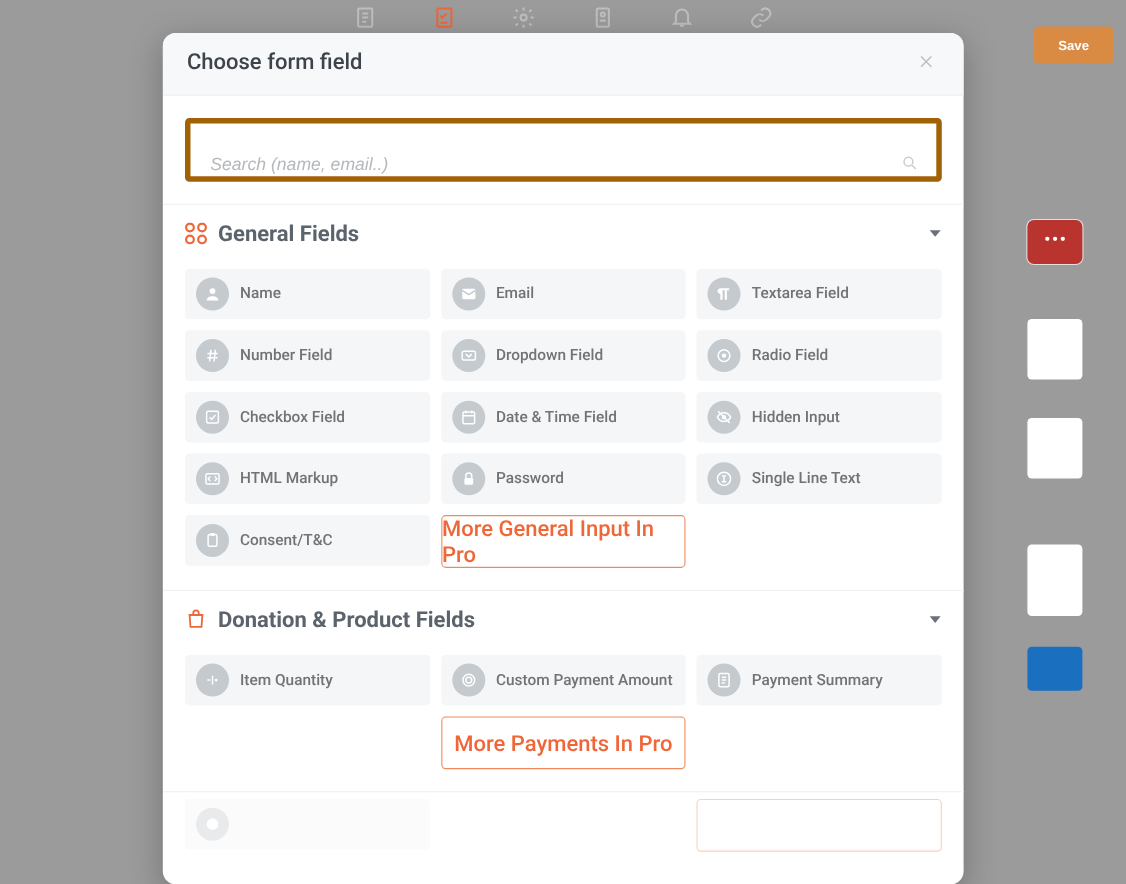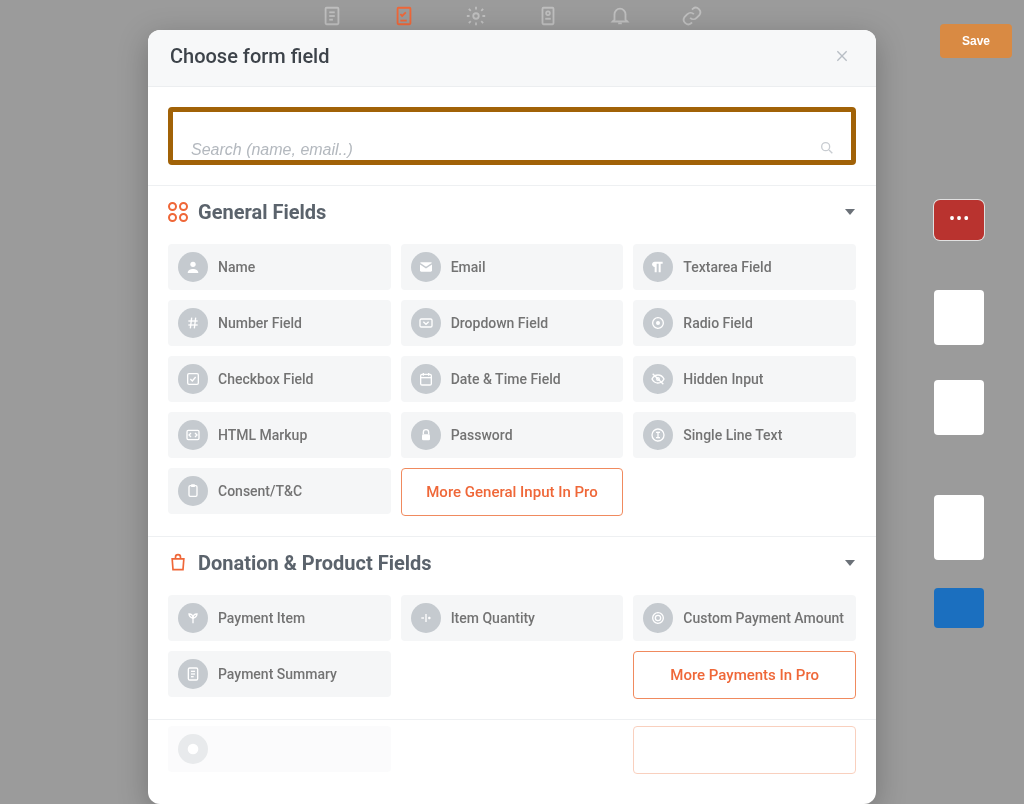--- a/index.html
+++ b/index.html
@@ -77,21 +77,21 @@
   }
   .field .ic{
     width:30px;height:30px;border-radius:50%;background:var(--icon-bg);display:flex;align-items:center;justify-content:center;flex-shrink:0;
     color:var(--icon-fg);
   }
   .field .ic svg{width:16px;height:16px;fill:#fff;}
   .field .ic.stroke svg{fill:none;stroke:#fff;stroke-width:2;}
   .field .lbl{font-size:14px;color:#737373;font-weight:500;}
   .pro{
     border:1px solid var(--pro-border);border-radius:4px;height:46px;display:flex;align-items:center;justify-content:center;
-    color:var(--pro-text);font-size:15px;font-weight:500;cursor:pointer;background:#fff;
+    color:var(--pro-text);font-size:20px;font-weight:500;cursor:pointer;background:#fff;
   }
   .modal-body::-webkit-scrollbar{width:0;}
 </style>
 </head>
 <body>
 
 <div class="page">
 
   <div class="bg-icons">
     <span class="bi">
@@ -322,30 +322,20 @@
           </span>
           <span class="sect-title">Donation &amp; Product Fields</span>
           <span class="chev"><svg viewBox="0 0 12 12">
                 <polygon points="1,3 11,3 6,9"></polygon>
               </svg></span>
         </div>
         <div class="grid">
           <div class="field">
             <span class="ic stroke">
                 <svg viewBox="0 0 24 24">
-                  <path d="M12 20v-8"></path>
-                  <path d="M12 12C8 12 6 8 6 6c3 0 6 2 6 6z"></path>
-                  <path d="M12 12c4 0 6-4 6-6-3 0-6 2-6 6z"></path>
-                </svg>
-              </span>
-            <span class="lbl">Payment Item</span>
-          </div>
-          <div class="field">
-            <span class="ic stroke">
-                <svg viewBox="0 0 24 24">
                   <line x1="5" y1="12" x2="9" y2="12"></line>
                   <line x1="12" y1="6" x2="12" y2="18"></line>
                   <line x1="15" y1="12" x2="19" y2="12"></line>
                   <line x1="17" y1="10" x2="17" y2="14"></line>
                 </svg>
               </span>
             <span class="lbl">Item Quantity</span>
           </div>
           <div class="field">
             <span class="ic stroke">

